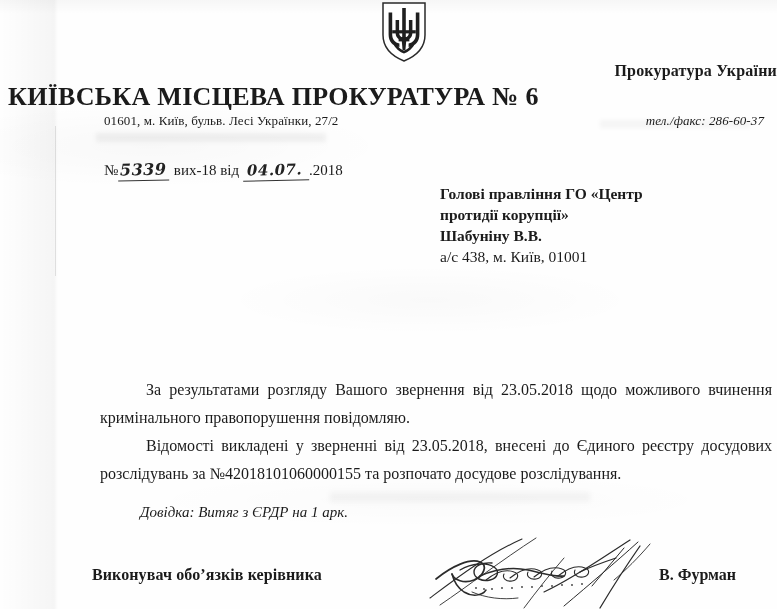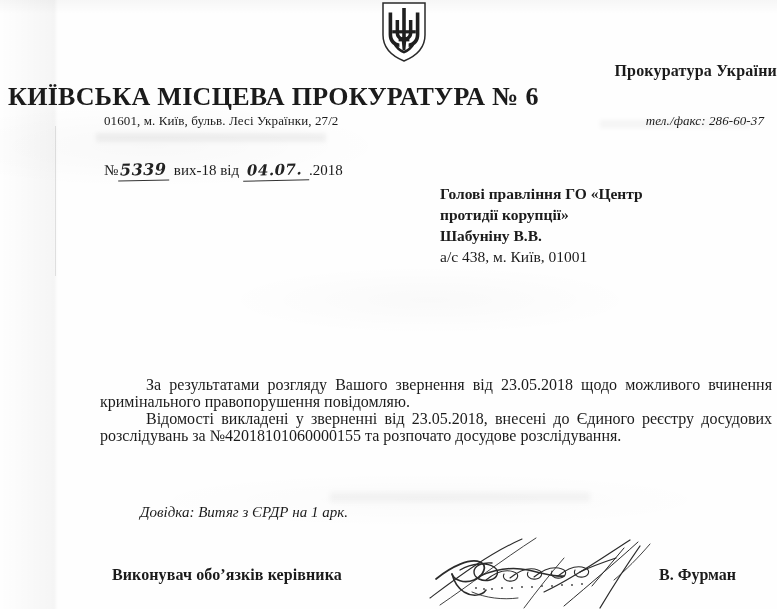--- a/index.html
+++ b/index.html
@@ -142,21 +142,21 @@
   }
   .addressee .b { font-weight: bold; }
 
   
   .body-block {
     position: absolute;
     left: 100px;
     top: 376px;
     width: 672px;
     font-size: 16px;
-    line-height: 17px;
+    line-height: 28px;
     text-align: justify;
   }
   .body-block p {
     margin: 0;
     text-indent: 46px;
     text-align: justify;
   }
   .body-block p.last-line-left {
     text-align-last: left;
   }
@@ -165,21 +165,21 @@
     position: absolute;
     left: 140px;
     top: 504px;
     font-size: 15px;
     font-style: italic;
   }
 
   
   .sig-title {
     position: absolute;
-    left: 112px;
+    left: 92px;
     top: 566px;
     font-size: 16px;
     font-weight: bold;
     letter-spacing: 0.1px;
   }
   .sig-name {
     position: absolute;
     left: 659px;
     top: 566px;
     font-size: 16px;

